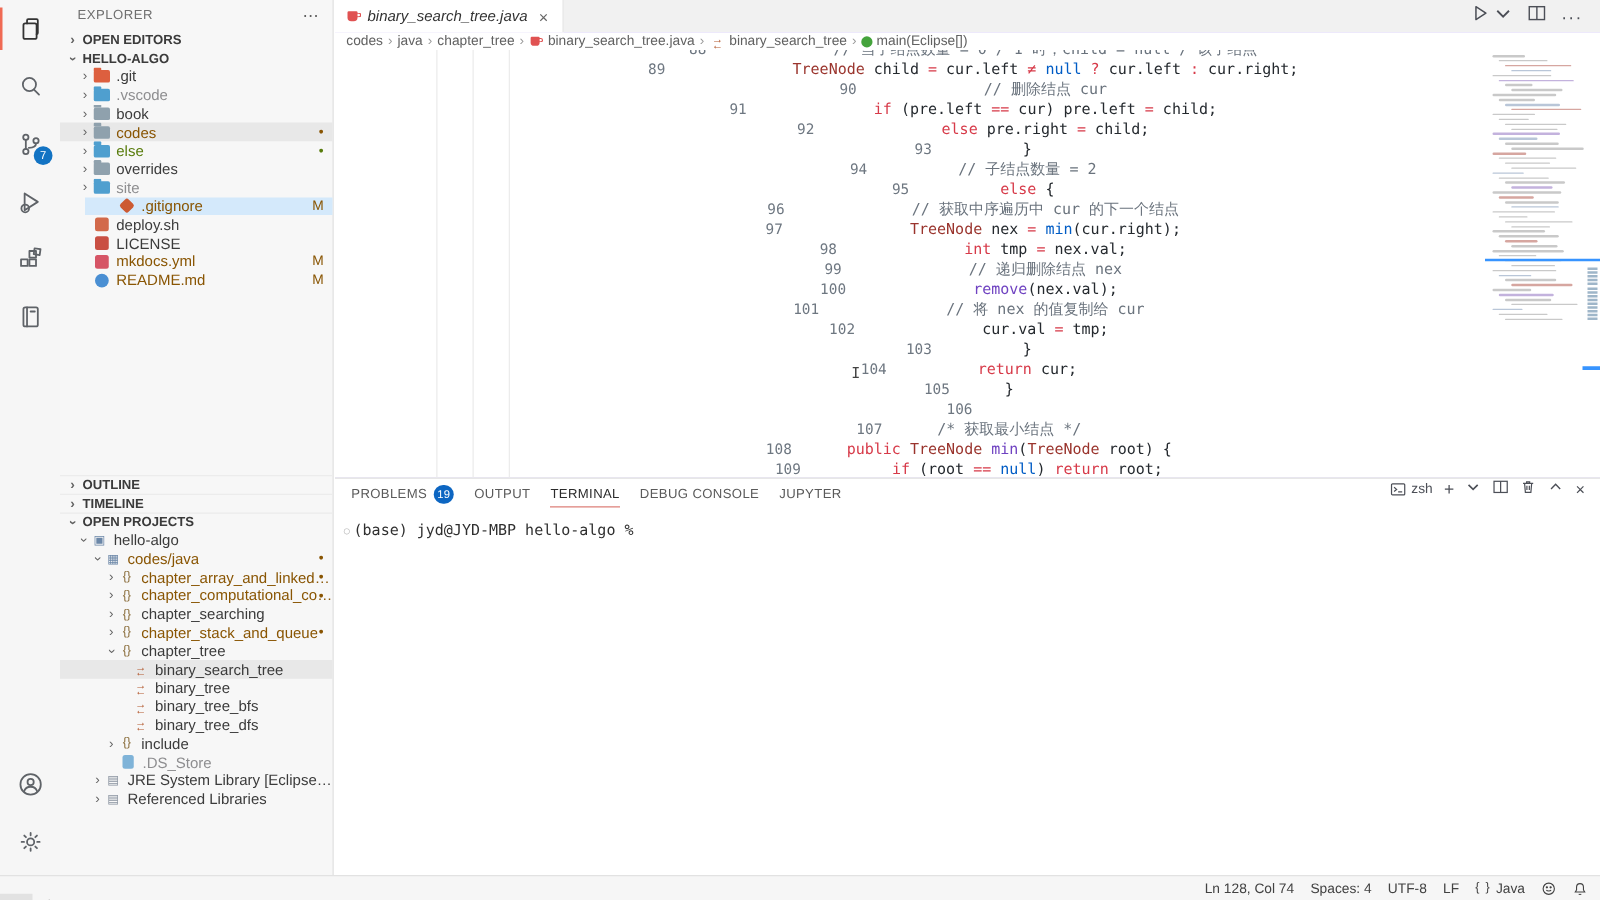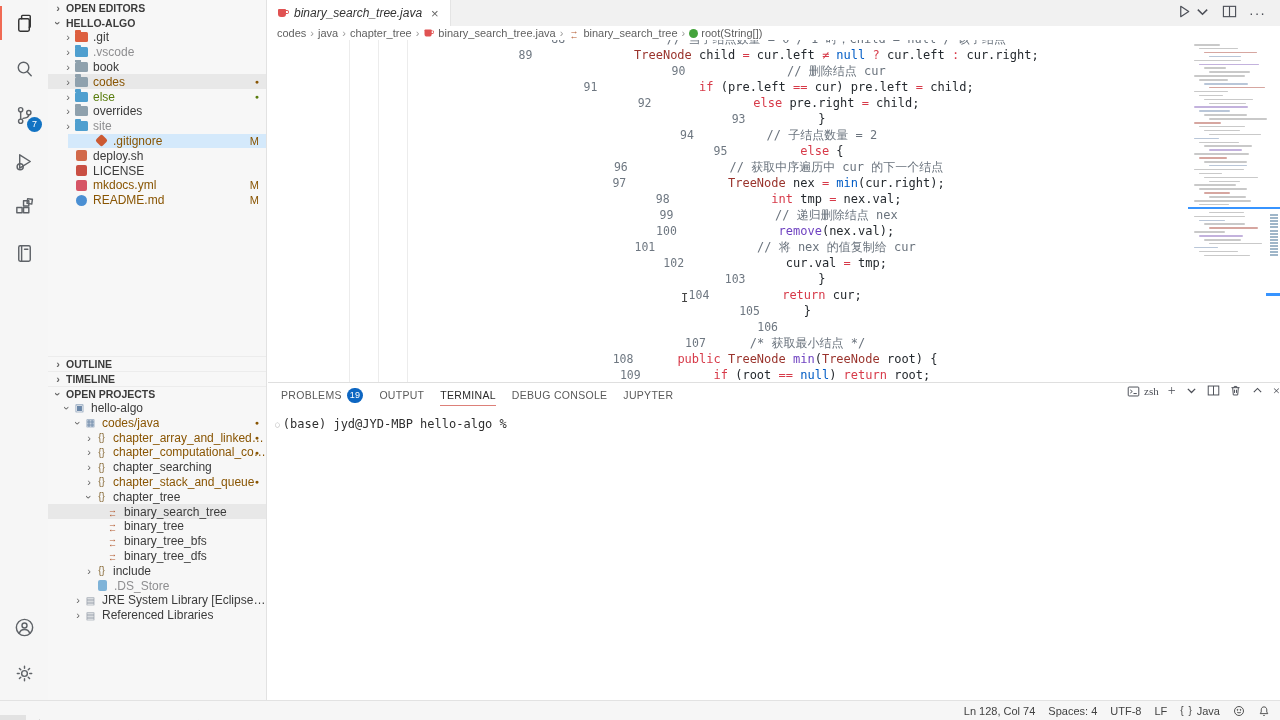--- a/index.html
+++ b/index.html
@@ -72,21 +72,21 @@
   .ovr-cursor { position:absolute; right:0; width:14px; height:2.5px; background:#3794ff; }
   .ibeam { position:absolute; left:413px; top:291px; width:7px; height:13px; color:#444; font-size:12px; font-family:"DejaVu Sans Mono",monospace; }
 
   
   .panel { position:absolute; left:268px; right:0; top:382px; height:318px; background:#fff; border-top:1px solid #dfdfdf; }
   .panel-tabs { display:flex; align-items:flex-start; height:24px; padding-left:13px; gap:16px; }
   .ptab { font-size:10.5px; letter-spacing:.3px; color:#5a5a5a; cursor:pointer; display:flex; align-items:center; gap:5px; height:24px; position:relative; }
   .ptab.active { color:#2b2b2b; }
   .ptab.active::after { content:""; position:absolute; left:0; right:0; bottom:1px; height:1.5px; background:#dd8079; }
   .pbadge { min-width:15px; height:15px; border-radius:8px; background:#0d66c2; color:#fff; font-size:9px; line-height:15px; text-align:center; padding:0 3px; }
-  .panel-actions { margin-left:auto; display:flex; align-items:center; gap:9px; padding-right:0; color:#4c4f57; font-size:11px;font-family:Liberation Serif, serif; }
+  .panel-actions { margin-left:auto; display:flex; align-items:center; gap:9px; padding-right:12px; color:#4c4f57; font-size:11px; }
   .panel-actions svg { width:13px; height:13px; }
   .shell-chip { display:flex; align-items:center; gap:4px; cursor:pointer; }
   .term { padding:10px 0 0 7px; font-family:"DejaVu Sans Mono","Liberation Mono",monospace; font-size:12px; color:#2f2f2f; display:flex; align-items:center; }
   .term .deco { color:#b8b8b8; font-size:8px; margin-right:3px; }
 
   
   .statusbar { position:absolute; left:0; bottom:0; width:1280px; height:20px; background:#f6f6f6; border-top:1px solid #e2e2e2; display:flex; align-items:center; font-size:11px; color:#424242; }
   .sb-left { display:flex; align-items:center; height:20px; }
   .sb-right { margin-left:auto; display:flex; align-items:center; gap:13px; padding-right:10px; height:20px; }
   .sb-item { display:flex; align-items:center; gap:4px; cursor:pointer; height:20px; }
@@ -156,20 +156,24 @@
         <div class="ab-item">
           <svg viewBox="0 0 24 24" width="23" height="23" fill="none" stroke="currentColor" stroke-width="1.5" stroke-linejoin="round" stroke-linecap="round">
             <circle cx="12" cy="12" r="3"></circle>
             <path d="M12 4.5v2M12 17.5v2M4.5 12h2M17.5 12h2M6.7 6.7l1.4 1.4M15.9 15.9l1.4 1.4M17.3 6.7l-1.4 1.4M8.1 15.9l-1.4 1.4"></path>
           </svg>
         </div>
       </div>
   </div>
 
   <div class="sidebar">
+    <div class="sb-header">
+      <span>EXPLORER</span>
+      <span class="sb-dots">⋯</span>
+    </div>
     <div class="sec-head noline">
       <span class="tw">›</span>
         <span>OPEN EDITORS</span>
     </div>
     <div class="sec-head noline">
       <span class="tw exp">›</span>
         <span>HELLO-ALGO</span>
     </div>
     <div class="rows" id="explorer-rows">
         <div class="row">
@@ -421,21 +425,21 @@
         <span class="bc-item">
           <span class="cls-ic" style="margin:0">
             <span>→</span>
             <span>←</span>
           </span>
           <span>binary_search_tree</span>
         </span>
         <span class="bc-sep">›</span>
         <span class="bc-item">
           <span class="dot-green-m"></span>
-          <span>root(String[])</span>
+          <span>main(Eclipse[])</span>
         </span>
       </div>
 
     <div class="codewrap">
       <div class="guide" style="left:81px"></div>
       <div class="guide" style="left:110px"></div>
       <div class="guide" style="left:139px"></div>
       <div class="codeinner" id="code"><div class="crow"><span class="ln">88</span><span class="pl">            </span><span class="cm">// 当子结点数量 = 0 / 1 时，child = null / 该子结点</span></div><div class="crow"><span class="ln">89</span><span class="pl">            </span><span class="ty">TreeNode</span><span class="pl"> child </span><span class="op">=</span><span class="pl"> cur.left </span><span class="op">≠</span><span class="pl"> </span><span class="cn">null</span><span class="pl"> </span><span class="op">?</span><span class="pl"> cur.left </span><span class="op">:</span><span class="pl"> cur.right;</span></div><div class="crow"><span class="ln">90</span><span class="pl">            </span><span class="cm">// 删除结点 cur</span></div><div class="crow"><span class="ln">91</span><span class="pl">            </span><span class="kw">if</span><span class="pl"> (pre.left </span><span class="op">==</span><span class="pl"> cur) pre.left </span><span class="op">=</span><span class="pl"> child;</span></div><div class="crow"><span class="ln">92</span><span class="pl">            </span><span class="kw">else</span><span class="pl"> pre.right </span><span class="op">=</span><span class="pl"> child;</span></div><div class="crow"><span class="ln">93</span><span class="pl">        </span><span class="pl">}</span></div><div class="crow"><span class="ln">94</span><span class="pl">        </span><span class="cm">// 子结点数量 = 2</span></div><div class="crow"><span class="ln">95</span><span class="pl">        </span><span class="kw">else</span><span class="pl"> {</span></div><div class="crow"><span class="ln">96</span><span class="pl">            </span><span class="cm">// 获取中序遍历中 cur 的下一个结点</span></div><div class="crow"><span class="ln">97</span><span class="pl">            </span><span class="ty">TreeNode</span><span class="pl"> nex </span><span class="op">=</span><span class="pl"> </span><span class="fb">min</span><span class="pl">(cur.right);</span></div><div class="crow"><span class="ln">98</span><span class="pl">            </span><span class="kw">int</span><span class="pl"> tmp </span><span class="op">=</span><span class="pl"> nex.val;</span></div><div class="crow"><span class="ln">99</span><span class="pl">            </span><span class="cm">// 递归删除结点 nex</span></div><div class="crow"><span class="ln">100</span><span class="pl">            </span><span class="fp">remove</span><span class="pl">(nex.val);</span></div><div class="crow"><span class="ln">101</span><span class="pl">            </span><span class="cm">// 将 nex 的值复制给 cur</span></div><div class="crow"><span class="ln">102</span><span class="pl">            </span><span class="pl">cur.val </span><span class="op">=</span><span class="pl"> tmp;</span></div><div class="crow"><span class="ln">103</span><span class="pl">        </span><span class="pl">}</span></div><div class="crow"><span class="ln">104</span><span class="pl">        </span><span class="kw">return</span><span class="pl"> cur;</span></div><div class="crow"><span class="ln">105</span><span class="pl">    </span><span class="pl">}</span></div><div class="crow"><span class="ln">106</span><span class="pl"></span></div><div class="crow"><span class="ln">107</span><span class="pl">    </span><span class="cm">/* 获取最小结点 */</span></div><div class="crow"><span class="ln">108</span><span class="pl">    </span><span class="kw">public</span><span class="pl"> </span><span class="ty">TreeNode</span><span class="pl"> </span><span class="fp">min</span><span class="pl">(</span><span class="ty">TreeNode</span><span class="pl"> root) {</span></div><div class="crow"><span class="ln">109</span><span class="pl">        </span><span class="kw">if</span><span class="pl"> (root </span><span class="op">==</span><span class="pl"> </span><span class="cn">null</span><span class="pl">) </span><span class="kw">return</span><span class="pl"> root;</span></div></div>
     </div>
 

